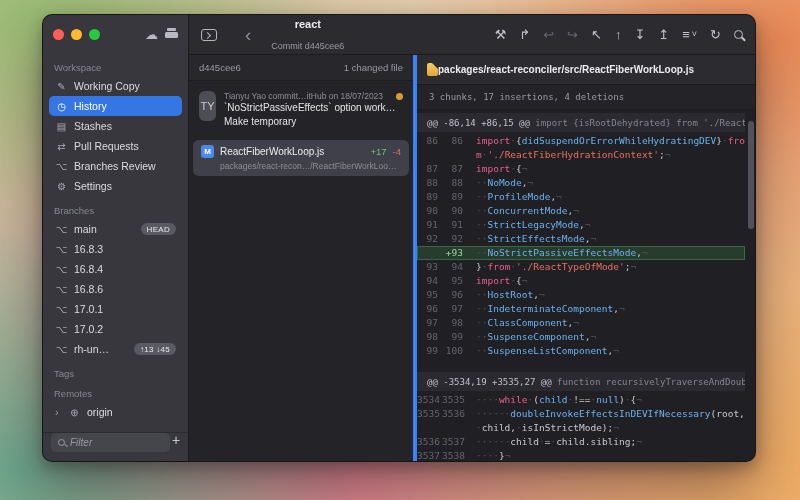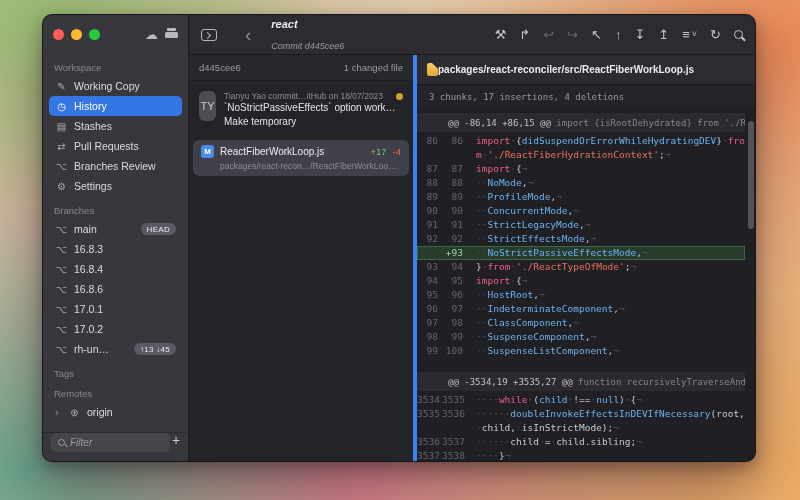--- a/index.html
+++ b/index.html
@@ -44,21 +44,21 @@
   .filter-box{ flex:1; height:19px; background:#45454c; border-radius:5px; display:flex; align-items:center; gap:5px; padding:0 7px; color:#9a9aa2; font-size:10px; }
   .mag{ position:relative; width:7px; height:7px; border:1.4px solid #9a9aa2; border-radius:50%; flex:none; }
   .mag::after{ content:""; position:absolute; width:4px; height:1.4px; background:#9a9aa2; right:-3.5px; bottom:-1.5px; transform:rotate(45deg); }
   .add-btn{ color:#c9c9cf; font-size:14px; line-height:1; }
   
   .main{ flex:1; min-width:0; display:flex; flex-direction:column; background:#242428; }
   .toolbar{ height:40px; flex:none; display:flex; align-items:center; padding:0 12px; gap:10px; background:#2b2b30; border-bottom:1px solid #1b1b1e; }
   .panel-toggle{ position:relative; width:16px; height:12px; border:1.5px solid #b5b5bd; border-radius:3px; flex:none; }
   .panel-toggle::after{ content:""; position:absolute; left:3px; top:3px; width:4px; height:4px; border-right:1.5px solid #b5b5bd; border-top:1.5px solid #b5b5bd; transform:rotate(45deg); }
   .back{ color:#8e8e96; font-size:19px; line-height:1; margin-left:18px; }
-  .title-block{ margin-left:10px; text-align:left;font-style:italic; }
+  .title-block{ margin-left:10px; text-align:center; }
   .t1{ color:#ececf0; font-size:11px; font-weight:bold; }
   .t2{ color:#9a9aa2; font-size:9px; margin-top:11px; }
   .tb-right{ margin-left:auto; display:flex; align-items:center; gap:13px; }
   .tb-icon{ color:#c2c2ca; font-size:13px; line-height:1; display:flex; align-items:center; }
   .tb-icon.dim{ color:#67676f; }
   .mini-chev{ font-size:9px; margin-left:2px; color:#c2c2ca; }
   .magnifier{ position:relative; width:9px; height:9px; border:1.6px solid #c2c2ca; border-radius:50%; }
   .magnifier::after{ content:""; position:absolute; width:5px; height:1.6px; background:#c2c2ca; right:-4px; bottom:-2px; transform:rotate(45deg); }
   
   .content{ flex:1; min-height:0; display:flex; }
@@ -82,21 +82,21 @@
   
   .diff{ flex:1; min-width:0; position:relative; background:#202024; display:flex; flex-direction:column; }
   .diff-header{ height:30px; flex:none; display:flex; align-items:center; padding:0 10px; background:#2b2b30; border-bottom:1px solid #1b1b1e; }
   .doc-icon{ position:relative; width:11px; height:13px; flex:none; border-radius:2px; background:linear-gradient(#f3cf63,#e6a23c); }
   .doc-icon::after{ content:""; position:absolute; right:0; top:0; border:3px solid; border-color:#2b2b30 #2b2b30 transparent transparent; }
   .diff-path{ color:#ececf0; font-size:10px; font-weight:bold; white-space:nowrap; overflow:hidden; }
   .diff-summary{ height:25px; flex:none; display:flex; align-items:center; padding:0 12px; color:#9a9aa2; font-size:9px; background:#232328; border-bottom:1px solid #1d1d21; font-family:"DejaVu Sans Mono",monospace; }
   .code{ flex:1; overflow:hidden; padding:3px 10px 0 0; font-family:"DejaVu Sans Mono",monospace; font-size:9.5px; line-height:14px; }
   .hunk{ padding:2.5px 10px; margin-bottom:2px; background:#2a2a30; font-size:9px; white-space:nowrap; overflow:hidden; }
   .hunk.gap{ margin-top:14px; }
-  .h-range{ color:#c0c0c8;margin-left:21px; }
+  .h-range{ color:#c0c0c8; }
   .h-ctx{ color:#85858d; }
   .crow{ display:flex; align-items:flex-start; }
   .crow.add{ background:var(--added-line-bg,rgba(63,160,73,.22)); box-shadow:inset 0 0 0 1px rgba(95,190,105,.35); }
   .gut{ width:25px; flex:none; text-align:right; color:#63636c; padding-right:4px; }
   .gut.g2{ margin-right:5px; }
   .crow.add .gut{ color:#9fcf9f; }
   .ccontent{ flex:1; min-width:0; padding-left:4px; white-space:pre-wrap; word-break:break-all; color:#c8c8ce; }
   .kw{ color:var(--keyword,#ec5f87); }
   .id{ color:var(--identifier,#6cb1f0); }
   .str{ color:var(--string,#e8705f); }

